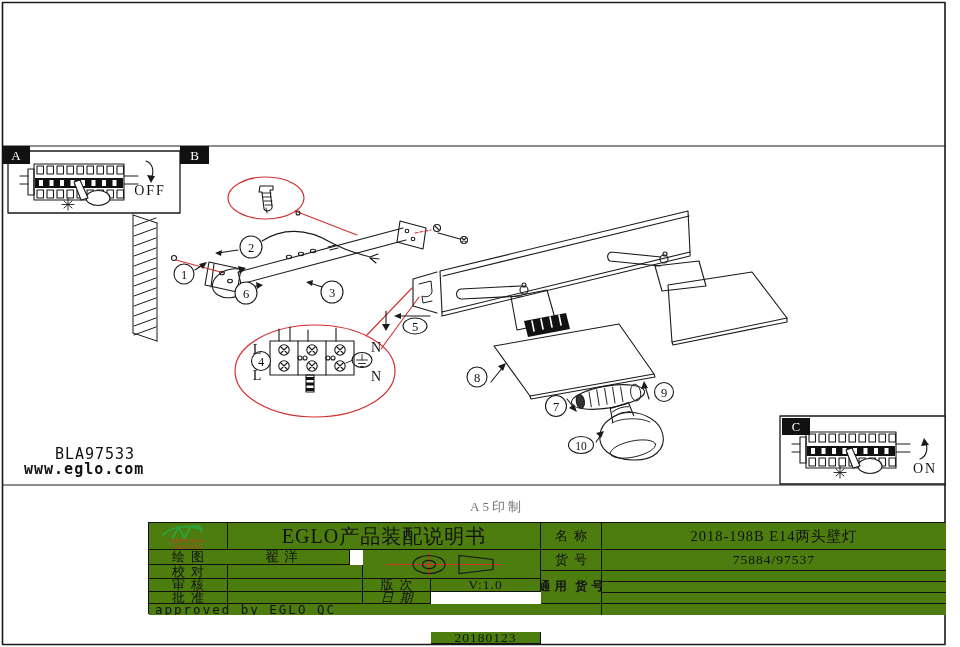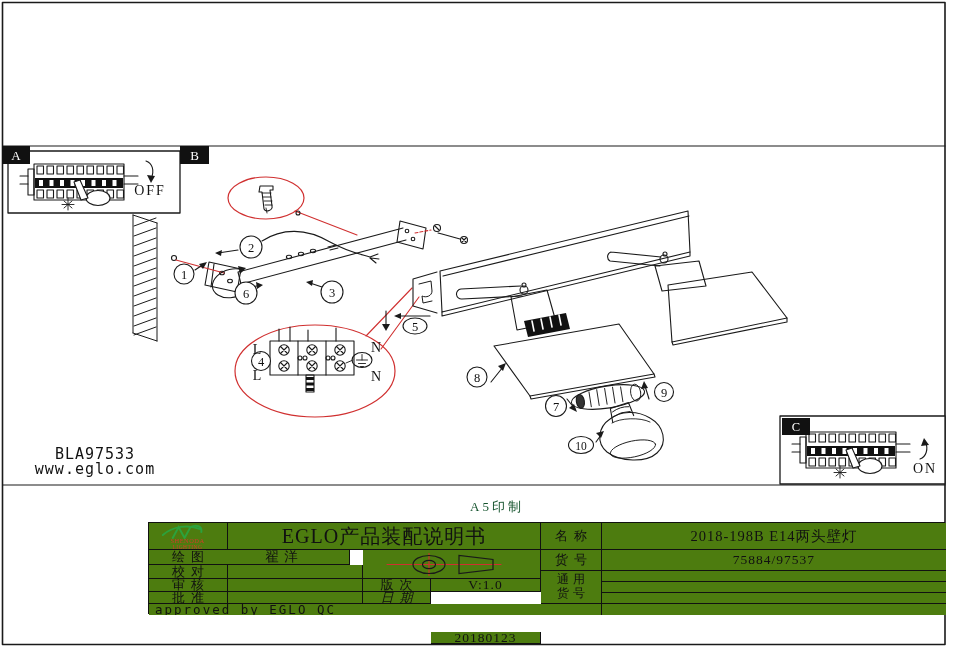--- a/index.html
+++ b/index.html
@@ -4,37 +4,37 @@
 <style>
   html,body{margin:0;padding:0;background:#fff;}
   .page{position:relative;width:960px;height:647px;background:#fff;overflow:hidden;
         font-family:"Liberation Serif","DejaVu Serif",serif;color:#111;}
   svg text{font-family:"Liberation Serif","DejaVu Serif",serif;}
   .art{position:absolute;left:0;top:0;}
   
   .ftext{position:absolute;font-family:"DejaVu Sans Mono","Liberation Mono",monospace;
          font-size:15px;letter-spacing:1px;color:#111;white-space:nowrap;}
   .bla{left:40px;top:445px;width:110px;text-align:center;}
-  .url{left:24px;top:460px;width:142px;text-align:center;}
+  .url{left:24px;top:460px;width:142px;text-align:left;font-weight:bold;}
   .a5{position:absolute;left:420px;top:498px;width:154px;text-align:center;
-      font-size:13px;letter-spacing:3px;color:#14532d;}
+      font-size:13px;letter-spacing:3px;color:#737373;}
   
   .tbl{position:absolute;left:148px;top:522px;width:797px;height:92px;
        border:1.5px solid #111;box-sizing:border-box;background:#fff;}
   .cell{position:absolute;box-sizing:border-box;border-right:1px solid #111;border-bottom:1px solid #111;
         display:flex;align-items:center;justify-content:center;overflow:hidden;background:#4d7c0f;}
   .noR{border-right:none!important;} .noB{border-bottom:none!important;}
   .lbl{font-size:13px;letter-spacing:.45em;text-indent:.45em;white-space:nowrap;}
   .lbl2{font-size:12px;letter-spacing:.35em;text-indent:.35em;line-height:1.15;white-space:nowrap;}
   .ttl{font-size:20px;letter-spacing:1px;white-space:nowrap;}
   .val{font-size:13.5px;letter-spacing:1px;white-space:nowrap;}
   .valbig{font-size:14.5px;letter-spacing:1px;white-space:nowrap;}
   .appr{font-family:"DejaVu Sans Mono","Liberation Mono",monospace;font-size:12.5px;
         letter-spacing:2px;justify-content:flex-start;padding-left:6px;}
-  .col{flex-direction:column;}
+  .col{flex-direction:row;font-weight:bold;}
 </style>
 </head>
 <body>
 
 <div class="page">
 
 <svg class="art" width="960" height="647" viewBox="0 0 960 647">
   <g fill="none" stroke="#1a1a1a" stroke-width="1.1" stroke-linecap="round" stroke-linejoin="round">
 
     <g>

